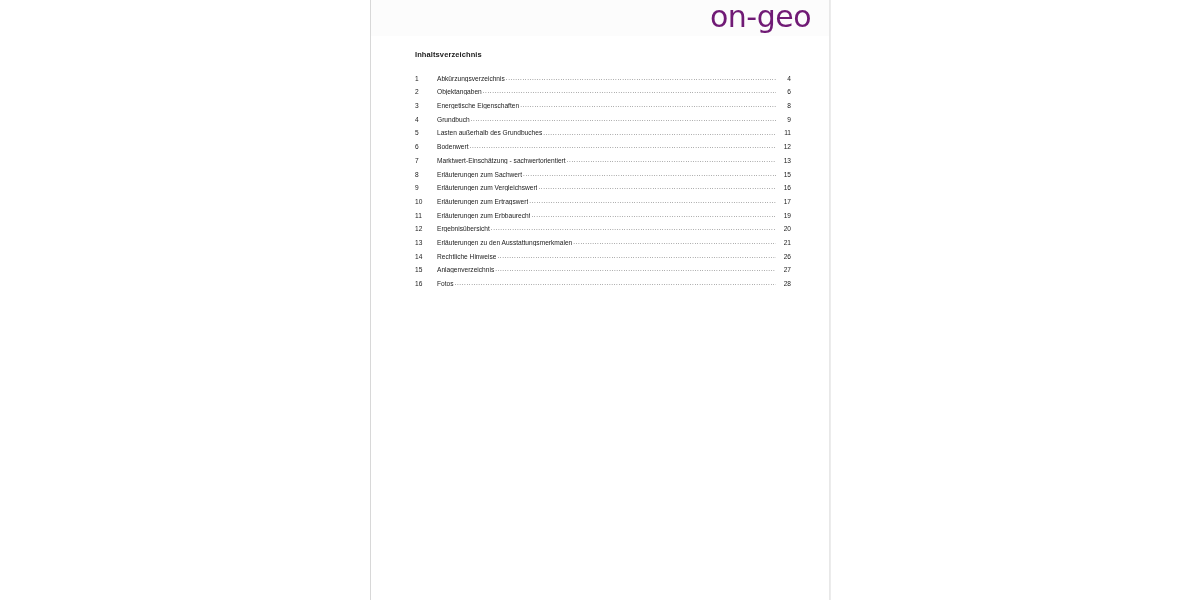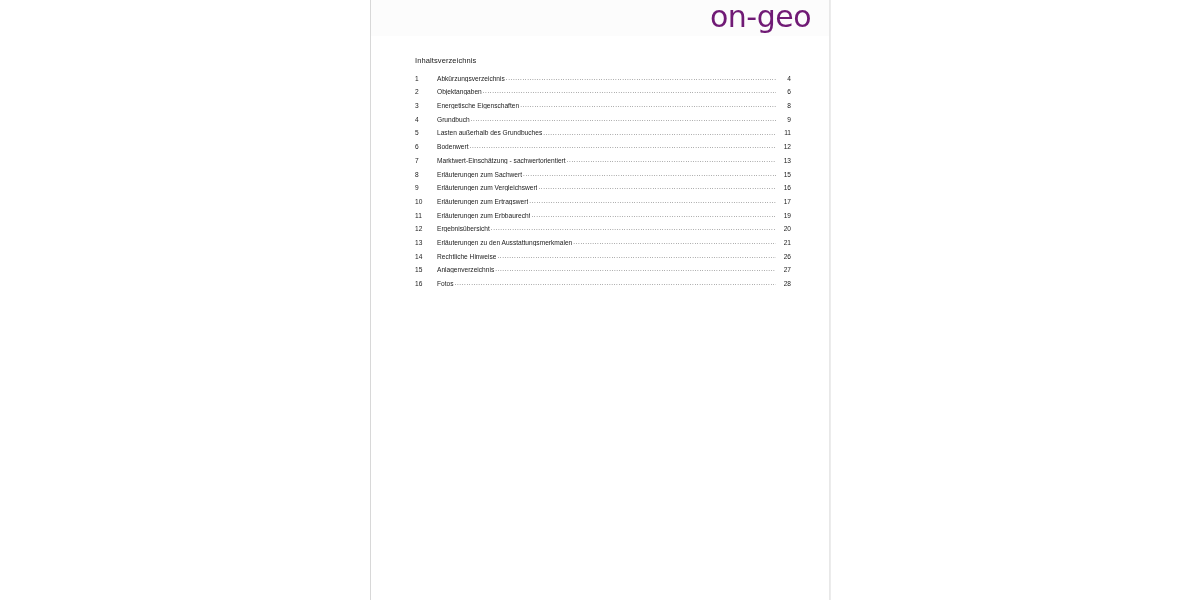--- a/index.html
+++ b/index.html
@@ -39,24 +39,23 @@
     font-weight: 400;
     letter-spacing: -0.5px;
     color: #701a75;
     line-height: 1;
     white-space: nowrap;
   }
   #toc-title {
     position: absolute;
     left: 44px; top: 50px;
     font-size: 7.5px;
-    font-weight: normal;
+    font-weight: bold;
     color: #1a1a1a;
     letter-spacing: 0.1px;
-    margin-top: 6px;
   }
   #toc {
     position: absolute;
     left: 44px; top: 68px;
     width: 376px;
   }
   .toc-row {
     display: flex;
     align-items: flex-end;
     height: 13.7px;

